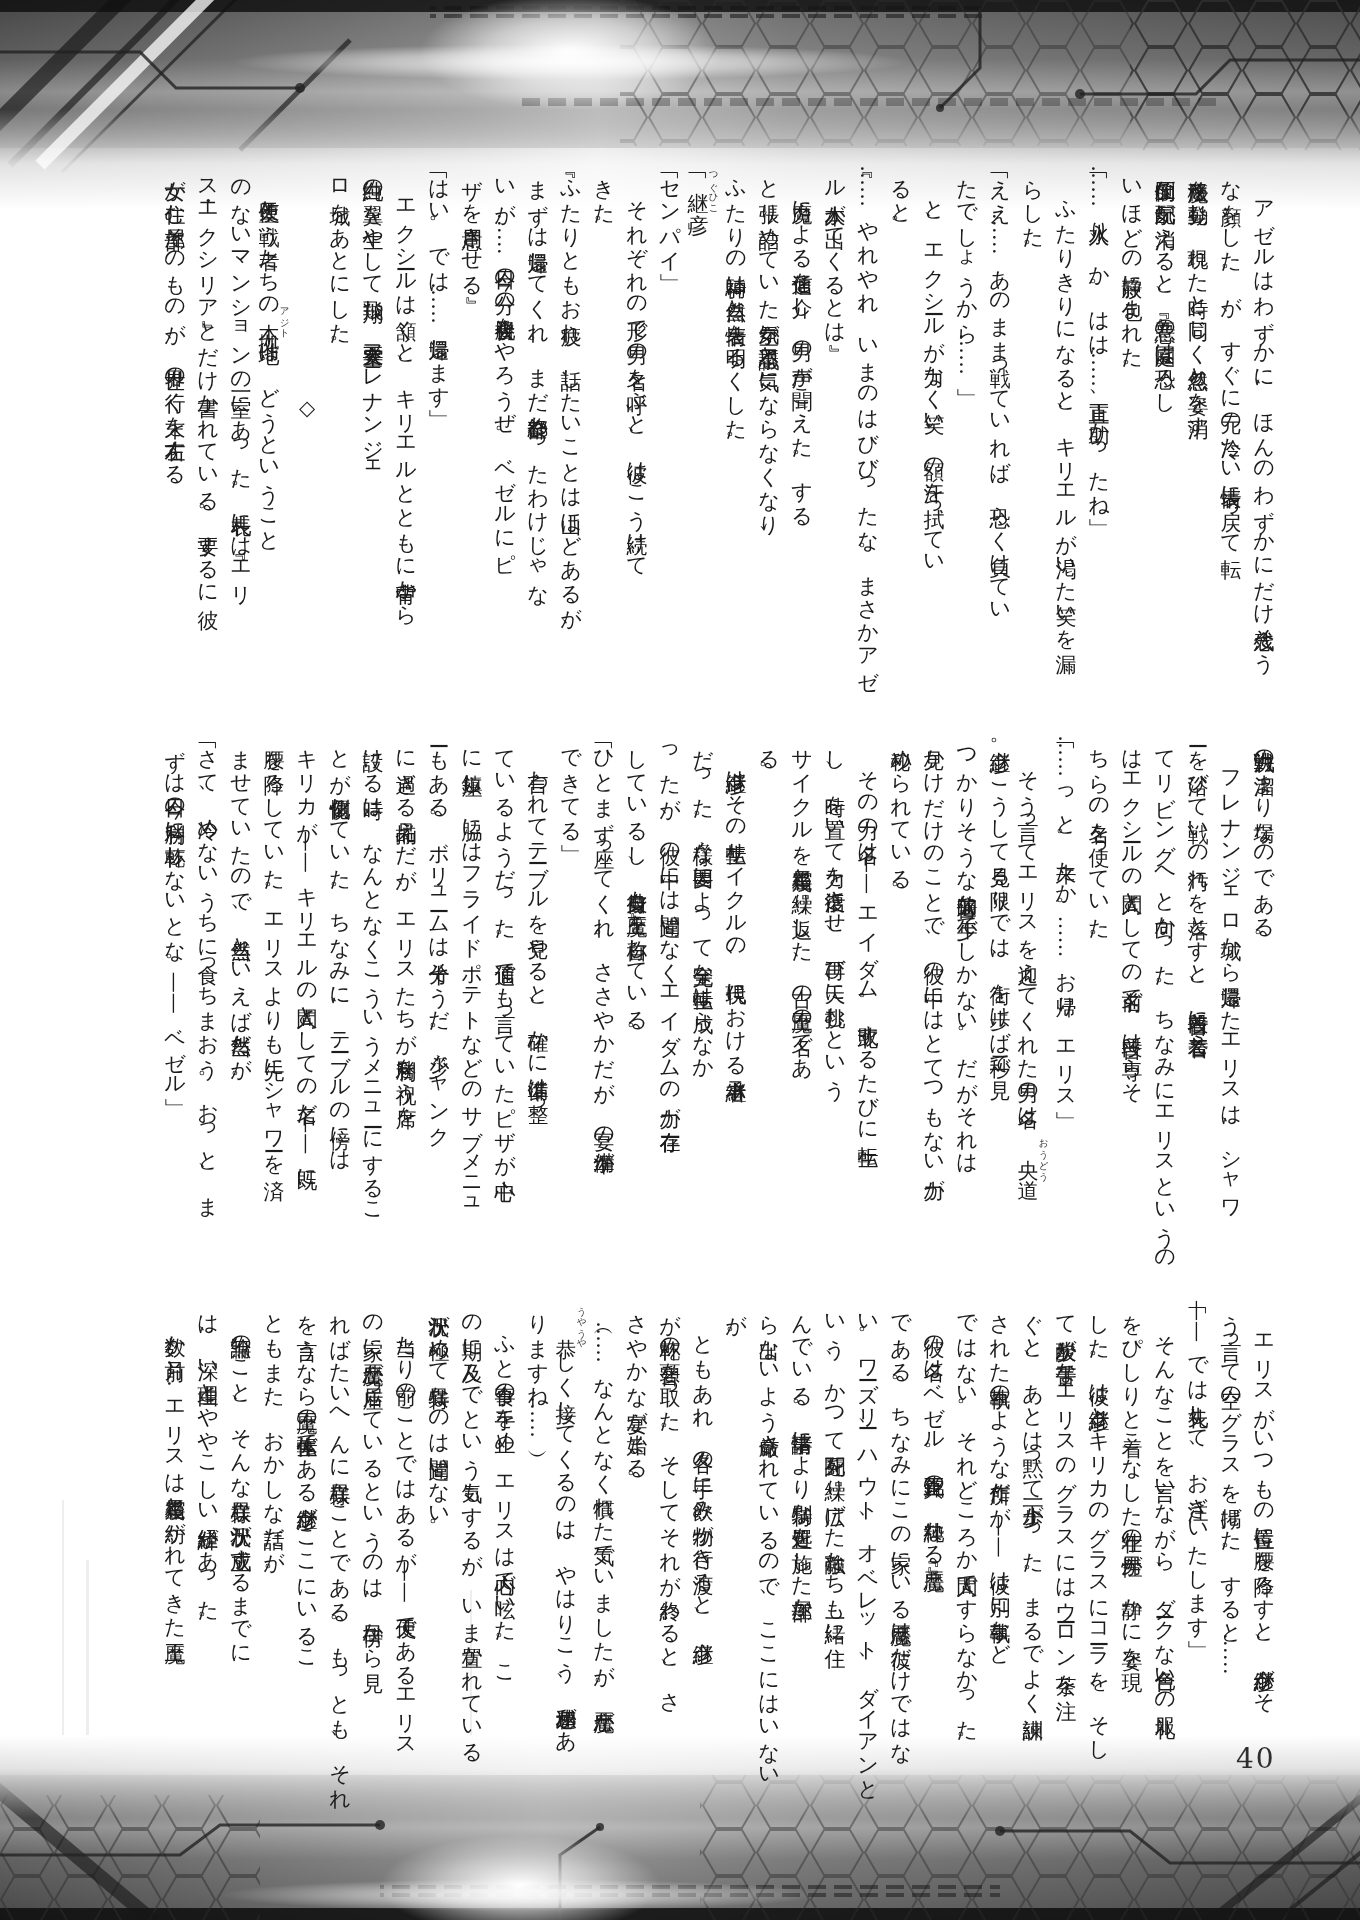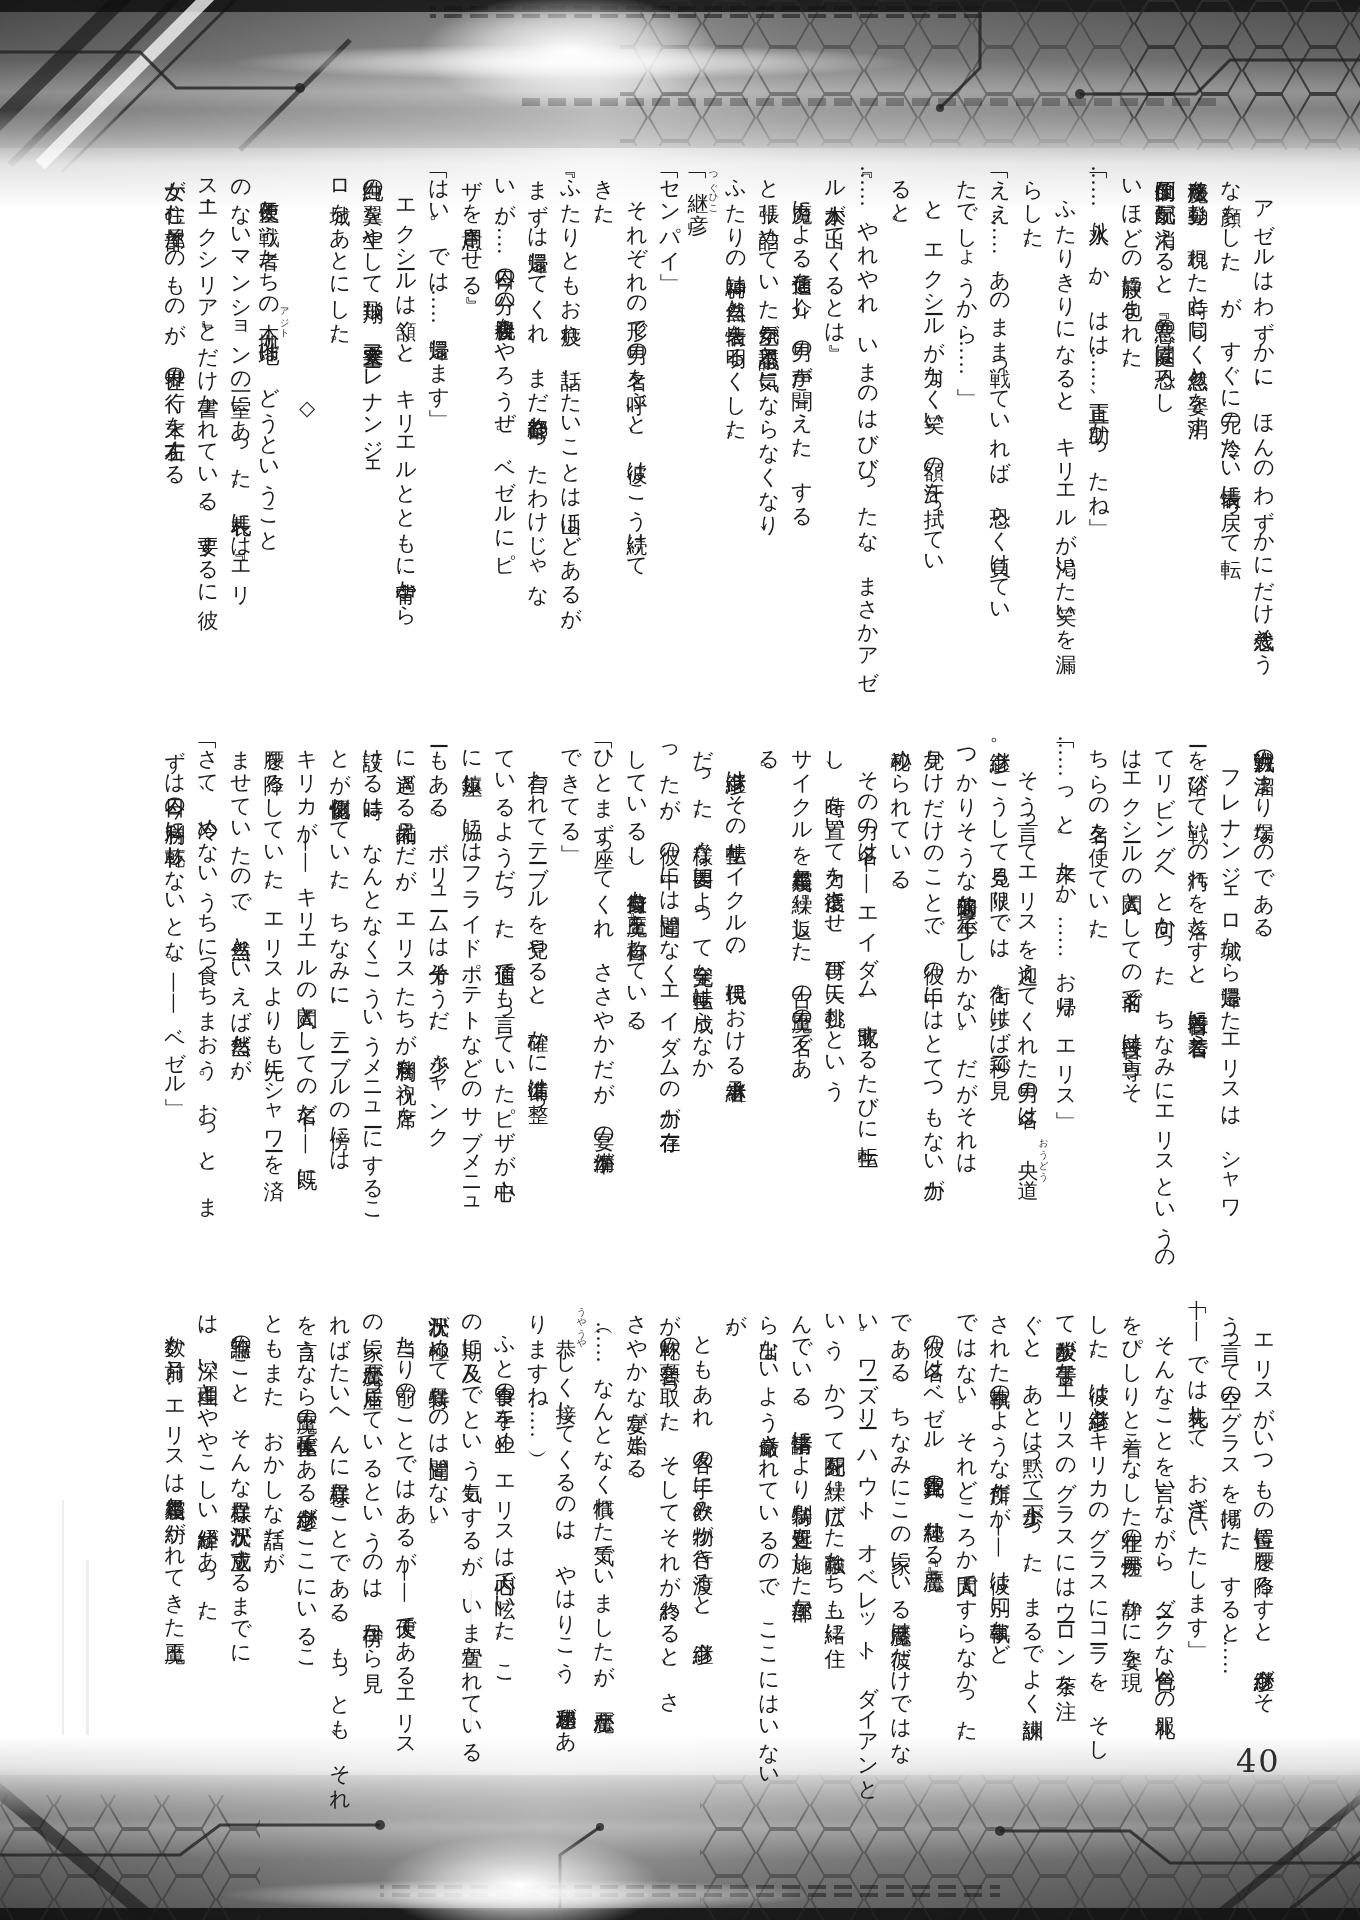--- a/index.html
+++ b/index.html
@@ -35,21 +35,21 @@
   .band-3{top:1300px;}
   .col{
     flex:0 0 33px;width:33px;
     writing-mode:vertical-rl;text-orientation:mixed;
     font-size:21px;line-height:33px;letter-spacing:0;
     white-space:nowrap;overflow:visible;
   }
   ruby rt{font-size:9.5px;letter-spacing:0;opacity:.92;}
   .page-number{
     position:absolute;top:1742px;left:1236px;z-index:3;
-    font-size:32px;color:#2e2e2e;letter-spacing:2px;
+    font-size:28px;color:#2e2e2e;letter-spacing:2px;
   }
 </style>
 </head>
 <body>
 
 <div class="page">
 
   <div class="deco deco-top">
     <svg viewBox="0 0 1360 210" width="1360" height="210">
       <defs>

